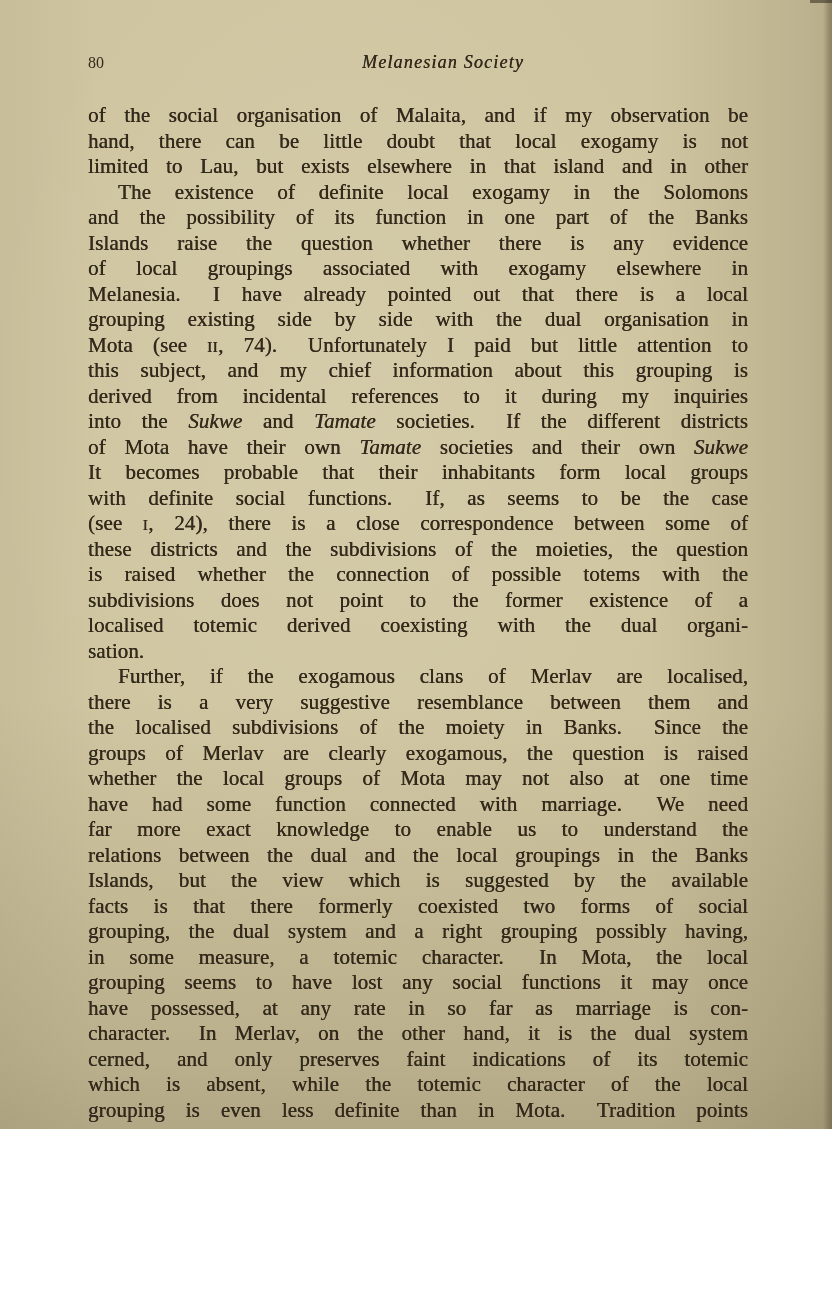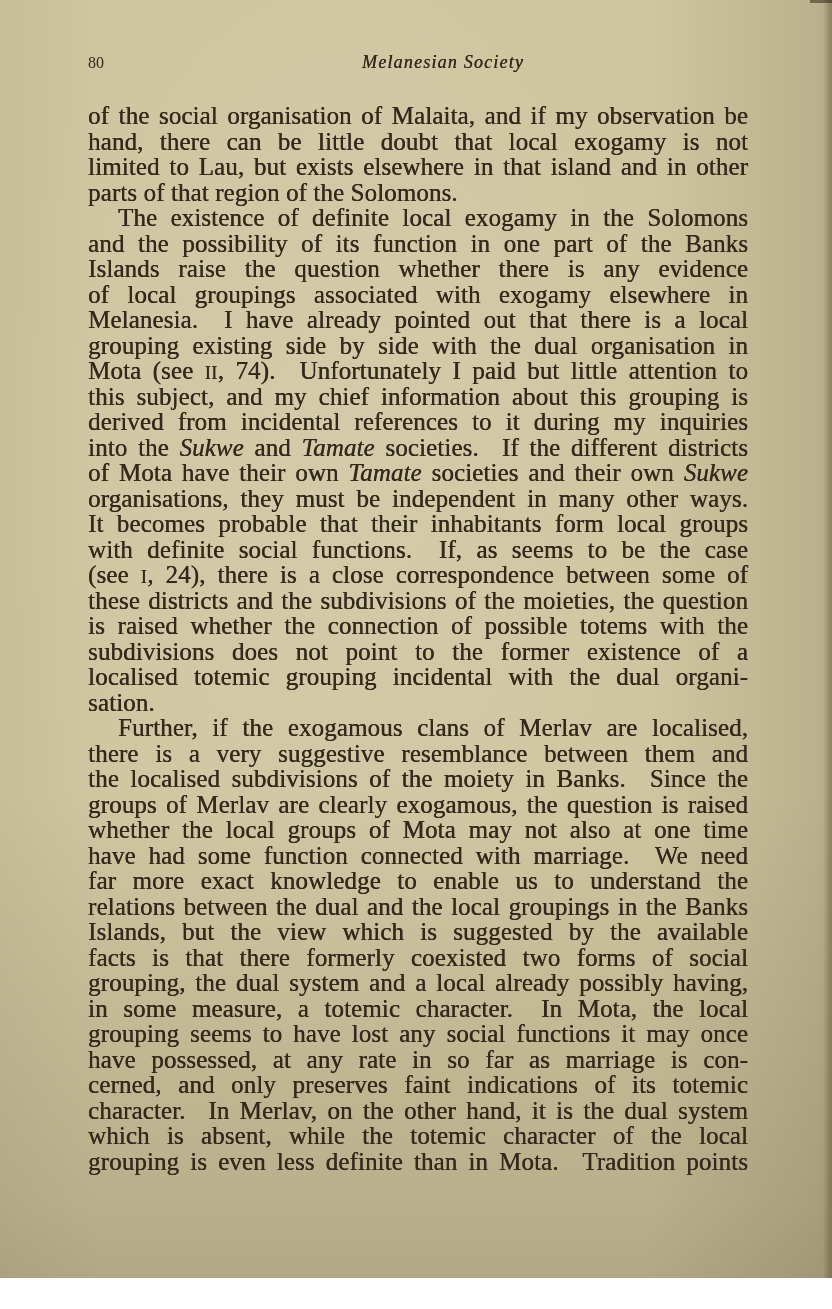--- a/index.html
+++ b/index.html
@@ -5,21 +5,21 @@
   html, body {
     margin: 0;
     padding: 0;
     width: 832px;
     height: 1309px;
     overflow: hidden;
   }
   .page {
     position: relative;
     width: 832px;
-    height: 1278px;
+    height: 1129px;
     background:
       radial-gradient(ellipse at 42% 36%, rgba(255,255,255,0.10) 0%, rgba(255,255,255,0.0) 55%),
       linear-gradient(to bottom, rgba(0,0,0,0) 62%, rgba(74,63,36,0.16) 94%, rgba(74,63,36,0.22) 100%),
       linear-gradient(to right, rgba(74,63,36,0.06) 0%, rgba(0,0,0,0) 12%, rgba(0,0,0,0) 78%, rgba(74,63,36,0.14) 97%, rgba(74,63,36,0.18) 100%),
       var(--paper, #cfc5a0);
     font-family: "Liberation Serif", "DejaVu Serif", serif;
     color: var(--ink, #332a1c);
   }
   .edge-right {
     position: absolute;
@@ -51,21 +51,21 @@
     font-size: 18px;
     letter-spacing: 1.2px;
     text-shadow: 0.3px 0 0 currentColor;
     transform: translateX(26px); 
   }
   .text-block {
     position: absolute;
     top: 103px;
     left: 88px;
     right: 84px;
-    font-size: 25px;
+    font-size: 21px;
     line-height: 25.5px;
     text-shadow: 0.35px 0 0 currentColor;
     letter-spacing: 0.1px;
   }
   .line {
     text-align: justify;
     text-align-last: justify;
     white-space: normal;
   }
   .line.para-end {
@@ -83,55 +83,53 @@
 <div class="page">
   <div class="running-head">
     <span class="head-side">80</span>
     <span class="running-title">Melanesian Society</span>
     <span class="head-side"></span>
   </div>
   <div class="text-block">
       <div class="line">of the social organisation of Malaita, and if my observation be</div>
       <div class="line">hand, there can be little doubt that local exogamy is not</div>
       <div class="line">limited to Lau, but exists elsewhere in that island and in other</div>
-      <div class="line para-end">parts of that region of the Solomons.</div>
       <div class="line indent">The existence of definite local exogamy in the Solomons</div>
       <div class="line">and the possibility of its function in one part of the Banks</div>
       <div class="line">Islands raise the question whether there is any evidence</div>
       <div class="line">of local groupings associated with exogamy elsewhere in</div>
       <div class="line">Melanesia.  I have already pointed out that there is a local</div>
       <div class="line">grouping existing side by side with the dual organisation in</div>
       <div class="line">Mota (see <span class="sc">ii</span>, 74).  Unfortunately I paid but little attention to</div>
       <div class="line">this subject, and my chief information about this grouping is</div>
       <div class="line">derived from incidental references to it during my inquiries</div>
       <div class="line">into the <i>Sukwe</i> and <i>Tamate</i> societies.  If the different districts</div>
       <div class="line">of Mota have their own <i>Tamate</i> societies and their own <i>Sukwe</i></div>
-      <div class="line">organisations, they must be independent in many other ways.</div>
       <div class="line">It becomes probable that their inhabitants form local groups</div>
       <div class="line">with definite social functions.  If, as seems to be the case</div>
       <div class="line">(see <span class="sc">i</span>, 24), there is a close correspondence between some of</div>
       <div class="line">these districts and the subdivisions of the moieties, the question</div>
       <div class="line">is raised whether the connection of possible totems with the</div>
       <div class="line">subdivisions does not point to the former existence of a</div>
-      <div class="line">localised totemic grouping incidental with the dual organi-</div>
+      <div class="line">localised totemic derived coexisting with the dual organi-</div>
       <div class="line para-end">sation.</div>
       <div class="line indent">Further, if the exogamous clans of Merlav are localised,</div>
       <div class="line">there is a very suggestive resemblance between them and</div>
       <div class="line">the localised subdivisions of the moiety in Banks.  Since the</div>
       <div class="line">groups of Merlav are clearly exogamous, the question is raised</div>
       <div class="line">whether the local groups of Mota may not also at one time</div>
       <div class="line">have had some function connected with marriage.  We need</div>
       <div class="line">far more exact knowledge to enable us to understand the</div>
       <div class="line">relations between the dual and the local groupings in the Banks</div>
       <div class="line">Islands, but the view which is suggested by the available</div>
       <div class="line">facts is that there formerly coexisted two forms of social</div>
-      <div class="line">grouping, the dual system and a local already possibly having,</div>
+      <div class="line">grouping, the dual system and a right grouping possibly having,</div>
       <div class="line">in some measure, a totemic character.  In Mota, the local</div>
       <div class="line">grouping seems to have lost any social functions it may once</div>
       <div class="line">have possessed, at any rate in so far as marriage is con-</div>
+      <div class="line">character.  In Merlav, on the other hand, it is the dual system</div>
       <div class="line">cerned, and only preserves faint indications of its totemic</div>
-      <div class="line">character.  In Merlav, on the other hand, it is the dual system</div>
       <div class="line">which is absent, while the totemic character of the local</div>
       <div class="line">grouping is even less definite than in Mota.  Tradition points</div>
     </div>
   <div class="edge-right"></div>
   <div class="notch-tr"></div>
 </div>
 
 </body></html>

